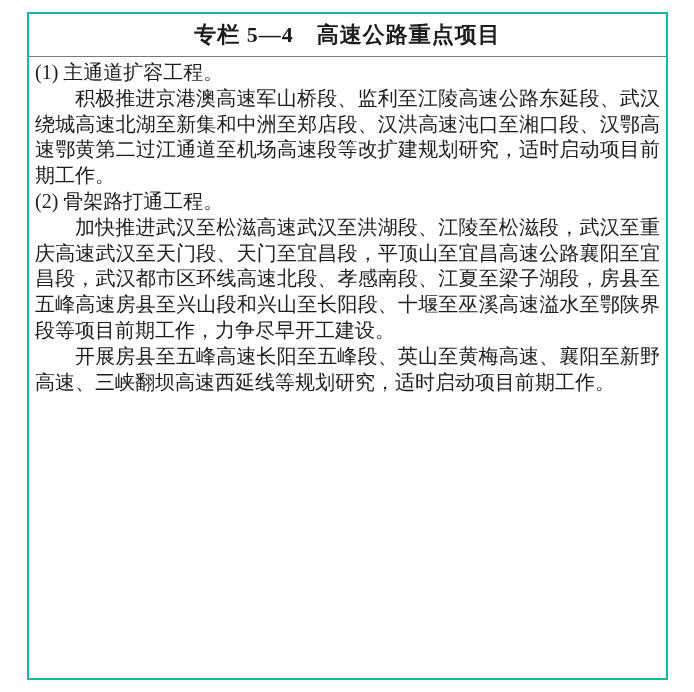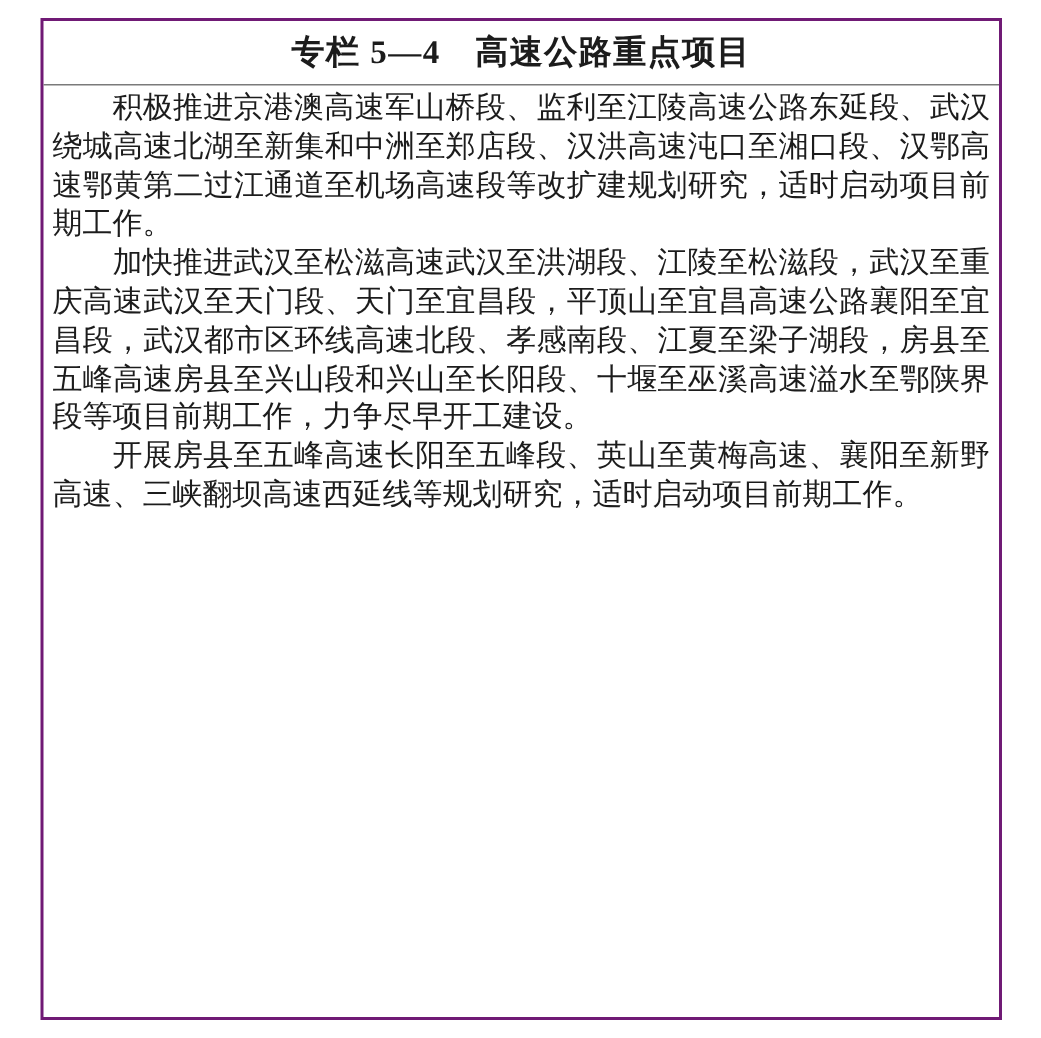--- a/index.html
+++ b/index.html
@@ -15,21 +15,21 @@
     font-family: "Liberation Serif", "DejaVu Serif", serif;
     color: #1c1c1c;
   }
   .column-box {
     position: absolute;
     left: 27px;
     top: 12px;
     width: 641px;
     height: 668px;
     box-sizing: border-box;
-    border: 2px solid #701a75;
+    border: 2px solid #14b8a6;
     background: #ffffff;
   }
   .column-box-title {
     height: 42px;
     line-height: 42px;
     text-align: center;
     font-weight: bold;
     font-size: 22px;
     letter-spacing: 1px;
     border-bottom: 1px solid #7a7a7a;
@@ -51,17 +51,19 @@
     margin: 0;
     text-indent: 2em;
   }
 </style>
 </head>
 <body>
 
 <div class="column-box">
   <div class="column-box-title">专栏 5—4　高速公路重点项目</div>
   <div class="column-box-body">
+    <p class="section-heading">(1) 主通道扩容工程。</p>
     <p class="body-paragraph">积极推进京港澳高速军山桥段、监利至江陵高速公路东延段、武汉绕城高速北湖至新集和中洲至郑店段、汉洪高速沌口至湘口段、汉鄂高速鄂黄第二过江通道至机场高速段等改扩建规划研究，适时启动项目前期工作。</p>
+    <p class="section-heading">(2) 骨架路打通工程。</p>
     <p class="body-paragraph">加快推进武汉至松滋高速武汉至洪湖段、江陵至松滋段，武汉至重庆高速武汉至天门段、天门至宜昌段，平顶山至宜昌高速公路襄阳至宜昌段，武汉都市区环线高速北段、孝感南段、江夏至梁子湖段，房县至五峰高速房县至兴山段和兴山至长阳段、十堰至巫溪高速溢水至鄂陕界段等项目前期工作，力争尽早开工建设。</p>
     <p class="body-paragraph">开展房县至五峰高速长阳至五峰段、英山至黄梅高速、襄阳至新野高速、三峡翻坝高速西延线等规划研究，适时启动项目前期工作。</p>
   </div>
 </div>
 
 </body></html>

